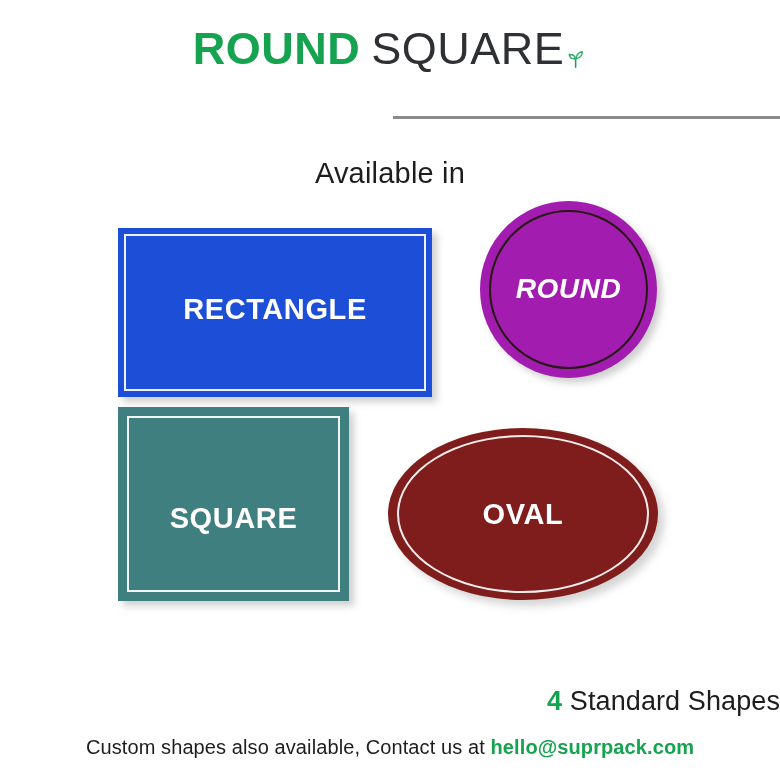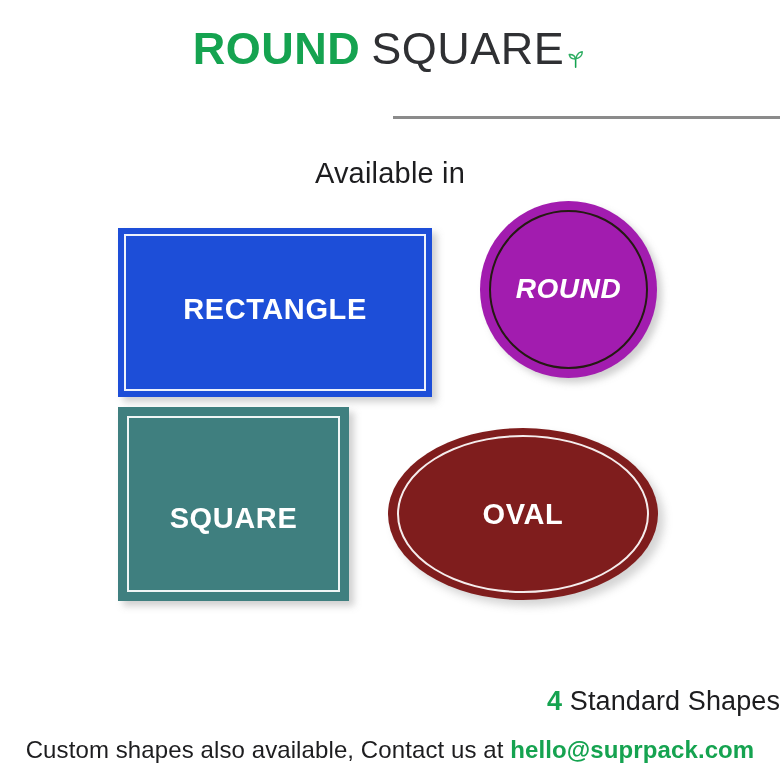--- a/index.html
+++ b/index.html
@@ -206,21 +206,21 @@
     color: #15a350;
     font-weight: 700;
   }
 
   .footer-contact {
     position: absolute;
     left: 0;
     top: 736px;
     width: 780px;
     text-align: center;
-    font-size: 24px;
+    font-size: 20px;
     color: #1d1d1f;
     font-weight: 400;
     letter-spacing: 0.1px;
   }
   .footer-contact .email {
     color: #15a350;
     font-weight: 700;
   }
 </style>
 </head>

